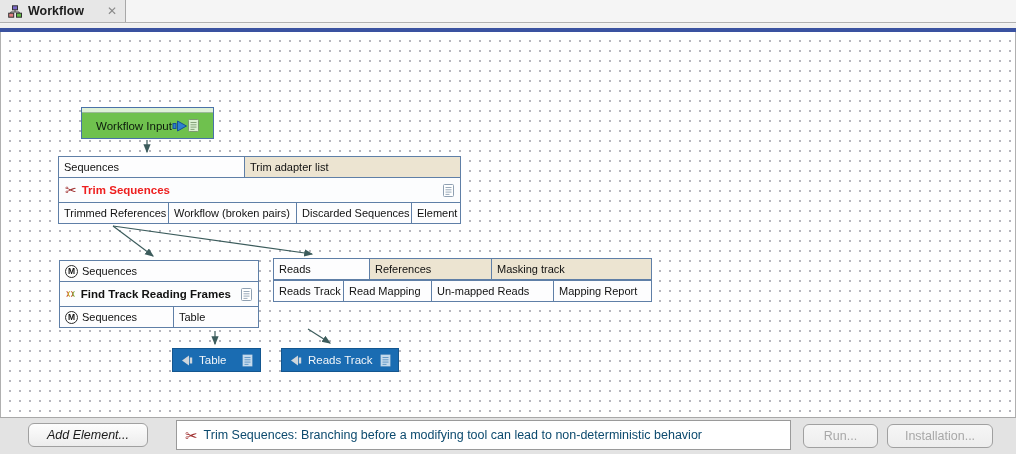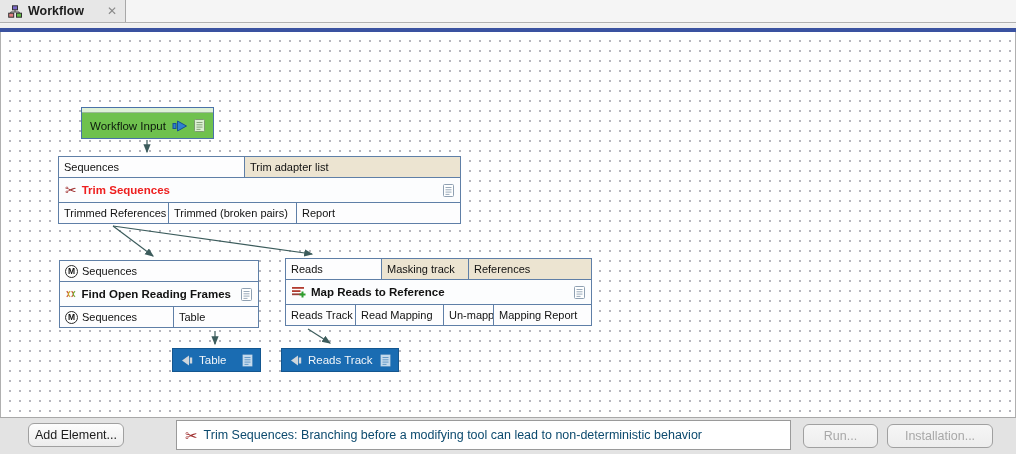--- a/index.html
+++ b/index.html
@@ -49,36 +49,36 @@
   .scissors { color:#a03030; font-size:14px; line-height:1; }
   .scissors.small { font-size:15px; }
 
   .doc { flex:0 0 auto; }
 
   
   .inputnode { position:absolute; border:1px solid #4a72a8; background:#6fc14e; }
   .inputnode .lightstrip { height:5px; background:rgba(255,255,255,0.78);
     border-bottom:1px solid rgba(90,130,90,0.5); }
   .inputnode .body { height:25px; display:flex; align-items:center;
-    justify-content:center; gap:6px; padding:0 6px; }
+    justify-content:center; padding:0 6px; }
   .inputnode .body span { font-size:11.5px; color:#0c1a0c; }
 
   
   .outnode { position:absolute; height:24px; background:#1a6cb2; border:1px solid #14568f;
     display:flex; align-items:center; gap:6px; padding:0 7px; color:#f2f6fa; }
   .outlabel { font-size:11.5px; flex:1; white-space:nowrap; }
 
   
   .footer { position:absolute; left:0; top:417px; width:1016px; height:37px;
     background:#e3e3e3; border-top:1px solid #a8a8a8; }
   .btn { position:absolute; height:24px; border:1px solid #a0a0a0; border-radius:6px;
     background:linear-gradient(#fdfdfd,#ececec); font-family:"Liberation Sans",sans-serif;
     font-size:12.5px; color:#1c1c1c; }
   .btn.disabled { color:#a8a8a8; background:linear-gradient(#f6f6f6,#ededed); }
-  #addElementBtn { left:28px; top:5px; width:96px; }
+  #addElementBtn { left:28px; top:5px; width:120px;font-style:italic; }
   #runBtn { left:803px; top:6px; width:75px; }
   #installBtn { left:887px; top:6px; width:106px; }
   .status { position:absolute; left:176px; top:2px; width:615px; height:30px;
     background:#fff; border:1px solid #9a9a9a; display:flex; align-items:center;
     gap:6px; padding:0 8px; overflow:hidden; }
   .statustext { color:#0c4a6e; font-size:12.5px; white-space:nowrap; }
 </style>
 </head>
 <body>
 
@@ -157,84 +157,73 @@
         <span class="spacer"></span>
         <svg class="doc" width="11" height="13" style="color:#8fa0b2">
             <use href="#docicon"></use>
           </svg>
       </div>
       <div class="iorow bottom">
         <div class="cell" style="width:110px">
           <span>Trimmed References</span>
         </div>
         <div class="cell" style="width:128px">
-          <span>Trimmed (broken pairs)</span>
-        </div>
-        <div class="cell grow">
-          <span>Report</span>
+          <span>Workflow (broken pairs)</span>
+        </div>
+        <div class="cell" style="width:115px">
+          <span>Discarded Sequences</span>
+        </div>
+        <div class="cell grow">
+          <span>Element</span>
         </div>
       </div>
     </div>
 
     <div class="wfnode" style="left:58px; top:228px; width:200px;">
       <div class="iorow top">
         <div class="cell grow">
           <span class="mbadge">M</span>
           <span>Sequences</span>
         </div>
       </div>
       <div class="titlerow">
         <svg width="15" height="10" viewBox="0 0 15 10">
           <path d="M1,1 C4.5,3.5 4.5,6.5 1,9" stroke="#c24d28" stroke-width="1.7" fill="none"></path>
           <path d="M6,1 C2.5,3.5 2.5,6.5 6,9" stroke="#c9a227" stroke-width="1.7" fill="none"></path>
           <path d="M8,1 C11.5,3.5 11.5,6.5 8,9" stroke="#c24d28" stroke-width="1.7" fill="none"></path>
           <path d="M13,1 C9.5,3.5 9.5,6.5 13,9" stroke="#7aa832" stroke-width="1.7" fill="none"></path>
         </svg>
-        <span class="ntitle">Find Open Reading Frames</span>
+        <span class="ntitle">Find Track Reading Frames</span>
         <span class="spacer"></span>
         <svg class="doc" width="11" height="13" style="color:#8fa0b2">
             <use href="#docicon"></use>
           </svg>
       </div>
       <div class="iorow bottom">
         <div class="cell" style="width:114px">
           <span class="mbadge">M</span>
           <span>Sequences</span>
         </div>
         <div class="cell grow">
           <span>Table</span>
         </div>
       </div>
     </div>
 
-    <div class="wfnode" style="left:284px; top:226px; width:307px;">
+    <div class="wfnode" style="left:272px; top:226px; width:379px;">
       <div class="iorow top">
         <div class="cell" style="width:96px">
           <span>Reads</span>
         </div>
+        <div class="cell param" style="width:122px">
+          <span>References</span>
+        </div>
         <div class="cell grow param">
           <span>Masking track</span>
         </div>
-        <div class="cell param" style="width:122px">
-          <span>References</span>
-        </div>
-      </div>
-      <div class="titlerow">
-        <svg width="14" height="12" viewBox="0 0 14 12">
-          <rect x="0" y="1" width="12" height="1.8" fill="#b23c30"></rect>
-          <rect x="0" y="4.2" width="8.5" height="1.8" fill="#b23c30"></rect>
-          <rect x="0" y="7.4" width="11" height="1.8" fill="#9a4038"></rect>
-          <line x1="10.5" y1="5.5" x2="10.5" y2="11.5" stroke="#2e9e2e" stroke-width="2"></line>
-          <line x1="7.5" y1="8.5" x2="13.5" y2="8.5" stroke="#2e9e2e" stroke-width="2"></line>
-        </svg>
-        <span class="ntitle">Map Reads to Reference</span>
-        <span class="spacer"></span>
-        <svg class="doc" width="11" height="13" style="color:#8fa0b2">
-            <use href="#docicon"></use>
-          </svg>
       </div>
       <div class="iorow bottom">
         <div class="cell" style="width:70px">
           <span>Reads Track</span>
         </div>
         <div class="cell" style="width:88px">
           <span>Read Mapping</span>
         </div>
         <div class="cell grow">
           <span>Un-mapped Reads</span>

